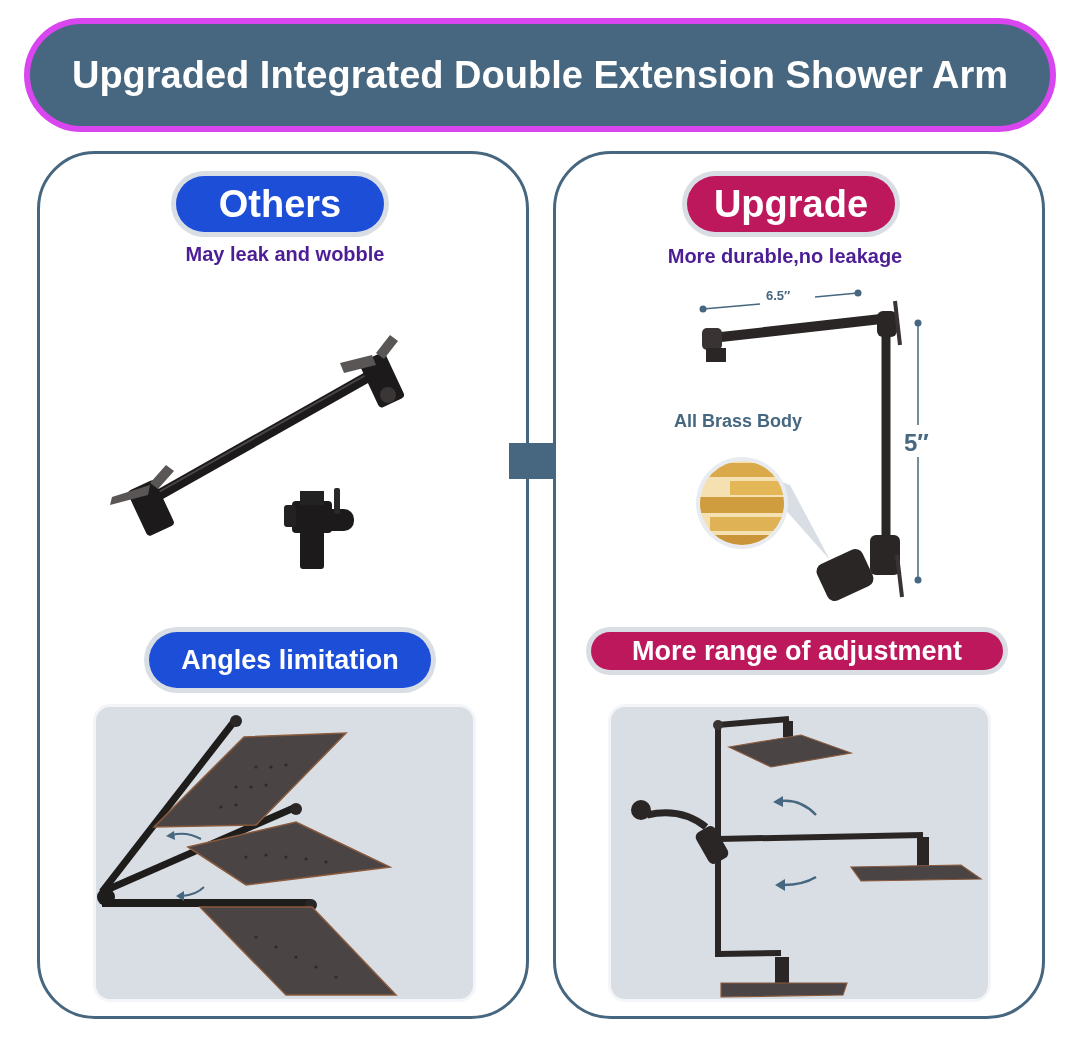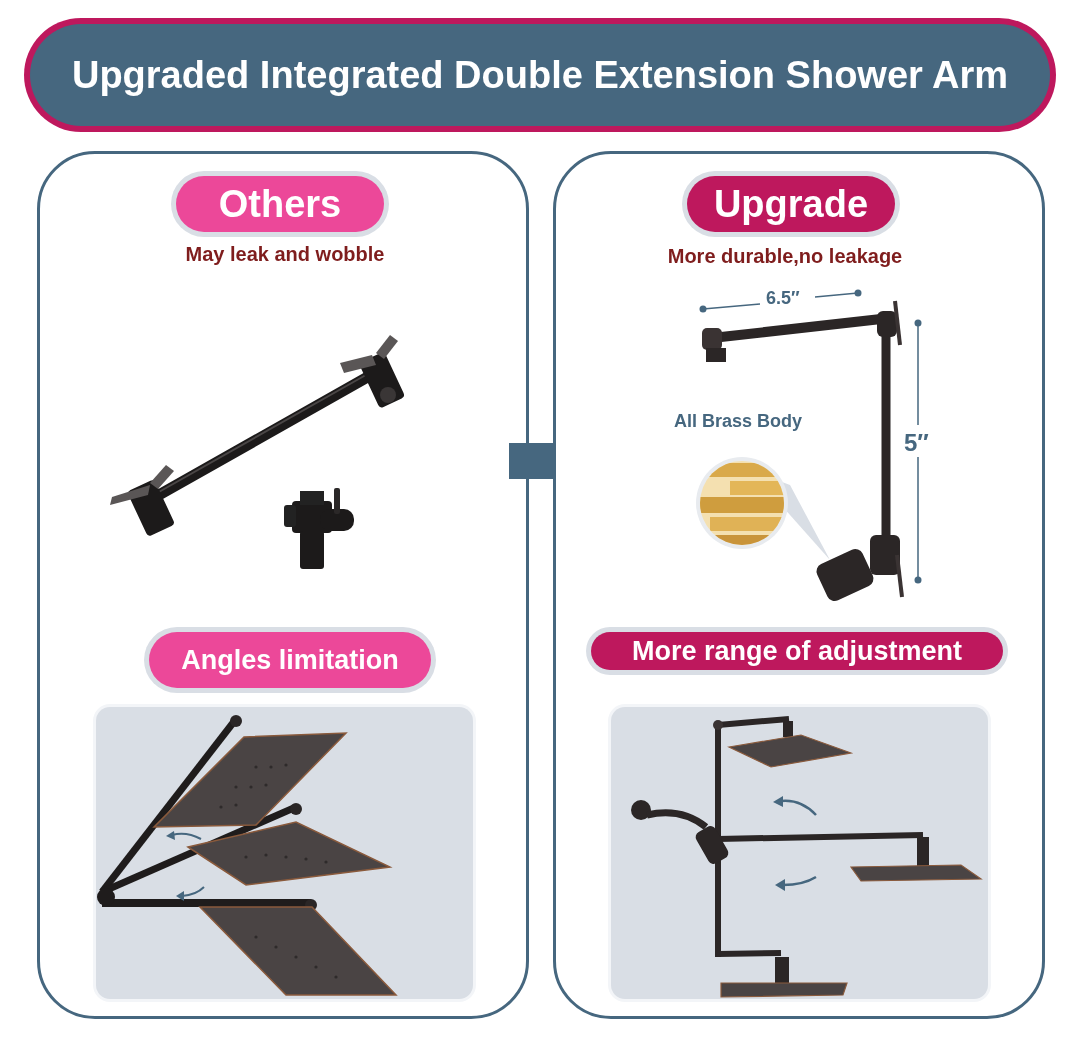--- a/index.html
+++ b/index.html
@@ -1,37 +1,37 @@
 <!DOCTYPE html>
 <html><head>
 <meta charset="utf-8">
 <style>
   html, body { margin: 0; padding: 0; background: #ffffff; }
   body { width: 1080px; height: 1040px; position: relative; overflow: hidden;
          font-family: "Liberation Sans", sans-serif; }
   .abs { position: absolute; }
 
   .title-pill { left: 24px; top: 18px; width: 1032px; height: 114px; border-radius: 57px;
-                background: #be185d; }
+                background: #d946ef; }
   .title-inner { position: absolute; left: 6px; top: 6px; right: 6px; bottom: 6px; border-radius: 51px;
                  background: #46677f; display: flex; align-items: center; justify-content: center; }
   .title-text { color: #ffffff; font-weight: bold; font-size: 38px; letter-spacing: 0px; }
 
   .panel { top: 151px; width: 492px; height: 868px; border: 3px solid #46677f; border-radius: 58px;
            box-sizing: border-box; background: #fff; }
   .panel.left { left: 37px; }
   .panel.right { left: 553px; }
 
   .pill { position: absolute; border-radius: 40px; background: #d9dee5; }
   .pill > .in { position: absolute; left: 5px; top: 5px; right: 5px; bottom: 5px; border-radius: 34px;
                 display: flex; align-items: center; justify-content: center; color: #fff; font-weight: bold; }
-  .pill.gray > .in { background: #ec4899; }
+  .pill.gray > .in { background: #1d4ed8; }
   .pill.blue > .in { background: #be185d; }
 
-  .subtext { position: absolute; color: #7f1d1d; font-weight: bold; font-size: 20px; text-align: center; line-height: 27px; }
+  .subtext { position: absolute; color: #4c1d95; font-weight: bold; font-size: 20px; text-align: center; line-height: 27px; }
 
   .photo-box { position: absolute; background: #d9dee5; border-radius: 14px; box-shadow: 0 0 0 3px #f3f5f8; overflow: hidden; }
 
   .arrow { left: 509px; top: 432px; }
 
   .dim-label { position: absolute; color: #46677f; font-weight: bold; }
   .brass-label { position: absolute; color: #46677f; font-weight: bold; font-size: 18px; }
 </style>
 </head>
 <body>
@@ -163,21 +163,21 @@
     <g clip-path="url(#brassClip)">
       <rect x="0" y="170" width="110" height="100" fill="#f4e0b0"></rect>
       <rect x="0" y="178" width="110" height="14" fill="#d9a94a"></rect>
       <rect x="40" y="196" width="80" height="14" fill="#e3b658"></rect>
       <rect x="0" y="212" width="110" height="16" fill="#cf9d3e"></rect>
       <rect x="20" y="232" width="90" height="14" fill="#e0b256"></rect>
       <rect x="0" y="250" width="110" height="14" fill="#c9943a"></rect>
     </g>
   </g>
 </svg>
-<div class="dim-label" style="left:766px; top:288px; font-size:18px;text-align:center;">6.5″</div>
+<div class="dim-label" style="left:766px; top:288px; font-size:13px;text-align:center;">6.5″</div>
 <div class="dim-label" style="left:904px; top:429px; font-size:24px;">5″</div>
 <div class="brass-label" style="left:674px; top:411px;">All Brass Body</div>
 
 <div class="pill blue" style="left:586px; top:627px; width:422px; height:48px;">
   <div class="in" style="font-size:27px;">More range of adjustment</div>
 </div>
 
 <div class="photo-box" style="left:611px; top:707px; width:377px; height:292px;">
   <svg width="377" height="292" viewBox="0 0 377 292">
 

